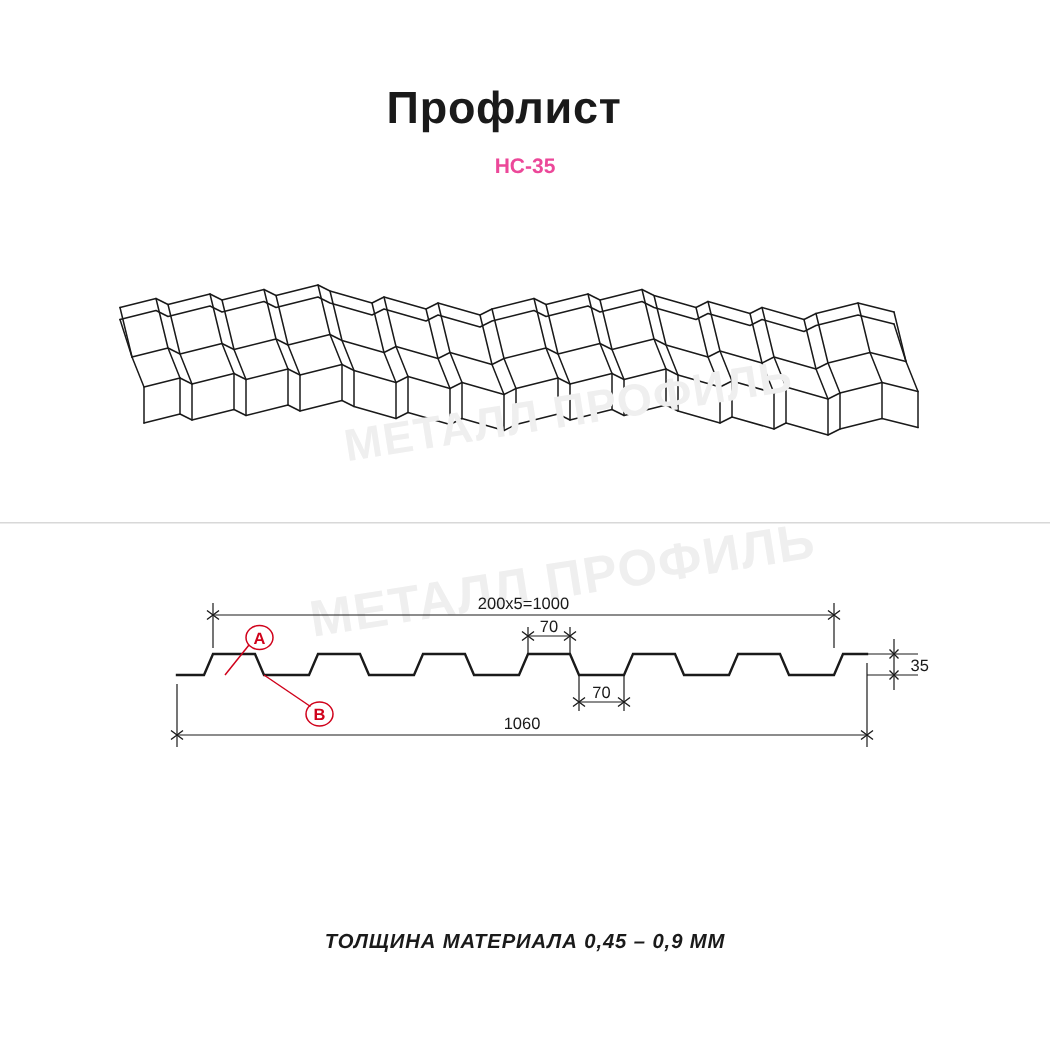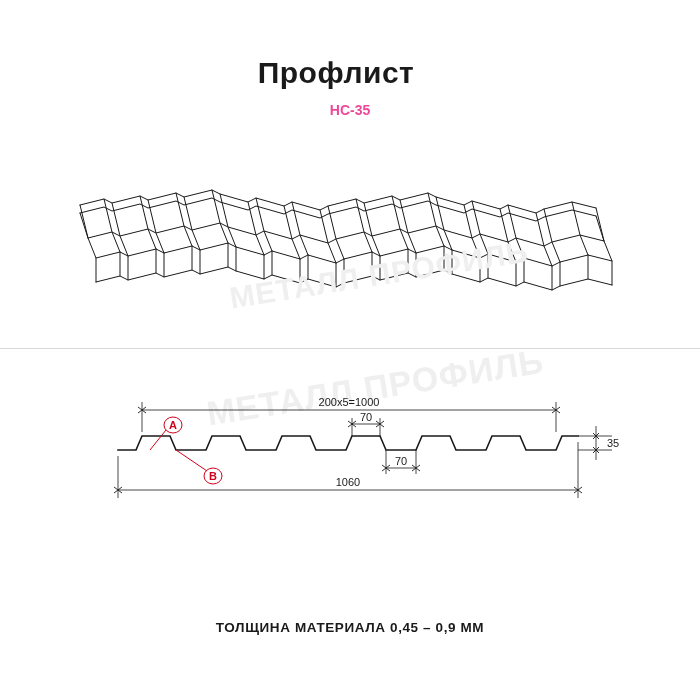--- a/index.html
+++ b/index.html
@@ -54,20 +54,21 @@
   .footer-note {
     position: absolute;
     top: 620px;
     left: 0;
     width: 700px;
     text-align: center;
     font-size: 13.5px;
     font-weight: bold;
     letter-spacing: 0.6px;
     color: #1a1a1a;
+    font-style: italic;
   }
   .svg-layer {
     position: absolute;
     left: 0;
     top: 0;
   }
   .wm {
     position: absolute;
     font-family: "Liberation Sans", sans-serif;
     font-weight: bold;

